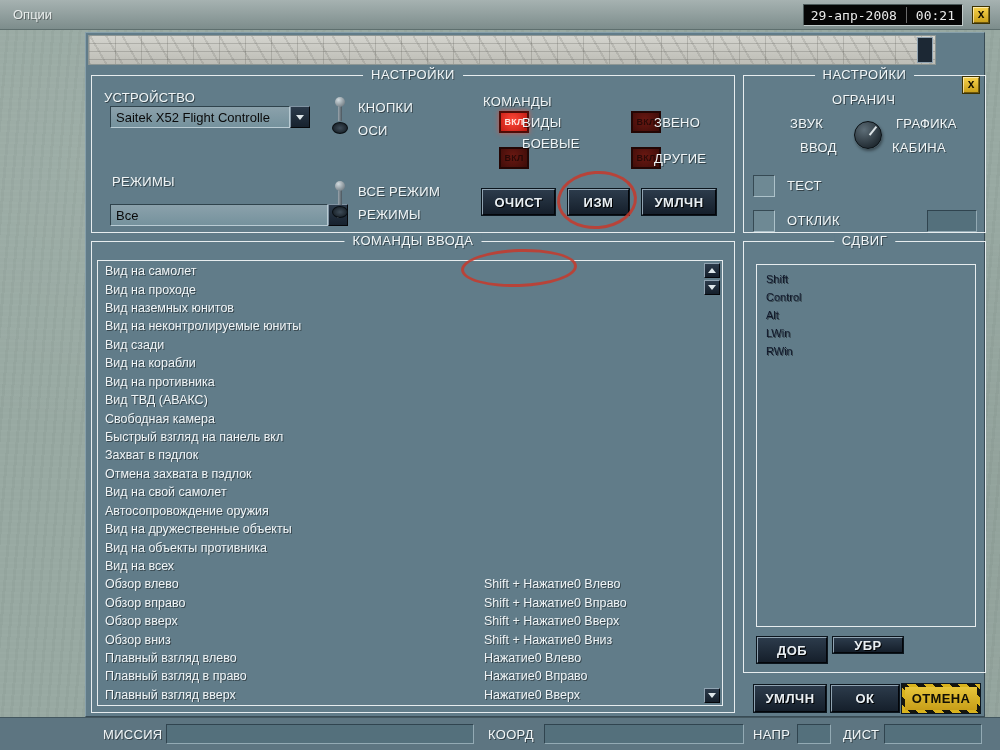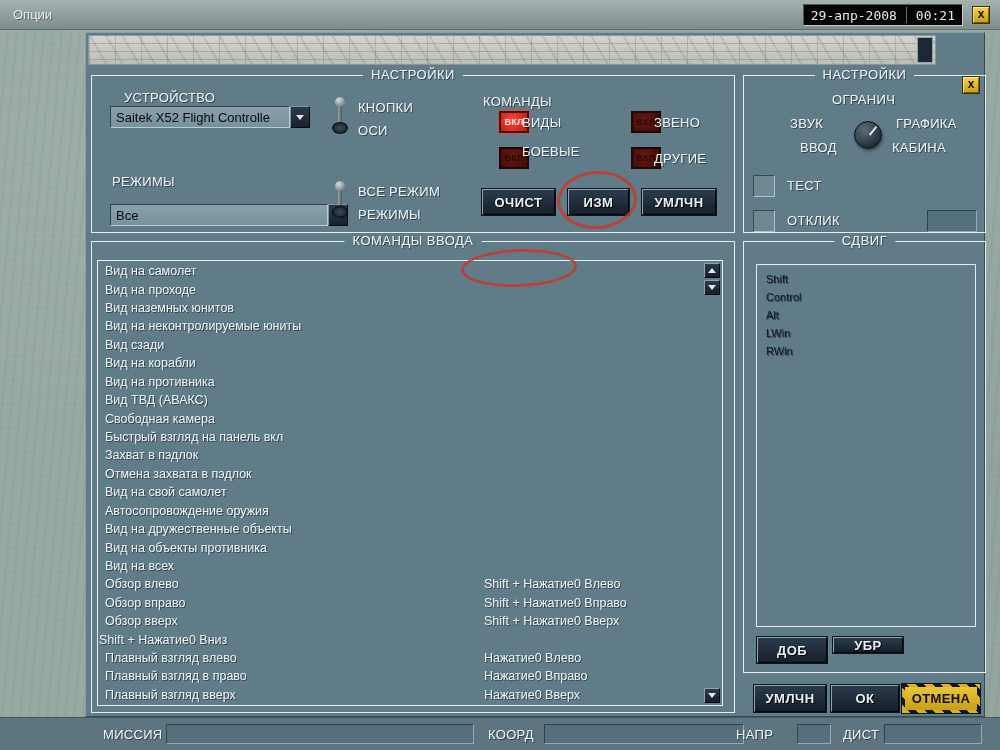--- a/index.html
+++ b/index.html
@@ -174,21 +174,21 @@
 
 <div class="dialog">
 
   <div class="map-strip">
     <div class="map-strip-end"></div>
   </div>
 
   <div class="panel" style="left:5px; top:42px; width:644px; height:158px;">
     <span class="legend">НАСТРОЙКИ</span>
 
-    <div class="lbl" style="position:absolute; left:32px; top:14px;">УСТРОЙСТВО</div>
+    <div class="lbl" style="position:absolute; left:12px; top:14px;">УСТРОЙСТВО</div>
     <div class="dropdown" style="left:18px; top:30px; width:200px;">
       <div class="dropdown-field">Saitek X52 Flight Controlle</div>
       <div class="dd-btn">
           <span class="tri-down"></span>
         </div>
     </div>
 
     <div class="toggle" style="left:240px; top:22px;">
       <div class="t-base"></div>
       <div class="t-stick"></div>
@@ -205,21 +205,21 @@
     <div class="lbl" style="position:absolute; left:430px; top:39px;">ВИДЫ</div>
 
     <div class="ind off" style="left:523px; top:35px;">
         <span>ВКЛ</span>
       </div>
     <div class="lbl" style="position:absolute; left:562px; top:39px;">ЗВЕНО</div>
 
     <div class="ind off" style="left:391px; top:71px;">
         <span>ВКЛ</span>
       </div>
-    <div class="lbl" style="position:absolute; left:430px; top:68px;">БОЕВЫЕ</div>
+    <div class="lbl" style="position:absolute; left:430px; top:60px;">БОЕВЫЕ</div>
 
     <div class="ind off" style="left:523px; top:71px;">
         <span>ВКЛ</span>
       </div>
     <div class="lbl" style="position:absolute; left:562px; top:75px;">ДРУГИЕ</div>
 
     <div class="lbl" style="position:absolute; left:20px; top:98px;">РЕЖИМЫ</div>
     <div class="dropdown" style="left:18px; top:128px; width:238px;border-radius:9px;">
       <div class="dropdown-field">Все</div>
       <div class="dd-btn">
@@ -364,20 +364,21 @@
     <span class="row-name">Обзор вправо</span>
     <span class="row-binding">Shift + Нажатие0 Вправо</span>
   </div>
 
   <div class="list-row">
     <span class="row-name">Обзор вверх</span>
     <span class="row-binding">Shift + Нажатие0 Вверх</span>
   </div>
 
   <div class="list-row">
+    <span class="row-name">Обзор вниз</span>
     <span class="row-binding">Shift + Нажатие0 Вниз</span>
   </div>
 
   <div class="list-row">
     <span class="row-name">Плавный взгляд влево</span>
     <span class="row-binding">Нажатие0 Влево</span>
   </div>
 
   <div class="list-row">
     <span class="row-name">Плавный взгляд в право</span>
@@ -426,20 +427,20 @@
   <div class="btn-hazard" style="left:816px; top:651px; width:78px; height:29px;">
     <div class="inner">ОТМЕНА</div>
   </div>
 </div>
 
 <div class="statusbar">
   <div class="lbl" style="position:absolute; left:103px; top:9px;">МИССИЯ</div>
   <div class="field-inset" style="position:absolute; left:166px; top:6px; width:308px; height:20px;"></div>
   <div class="lbl" style="position:absolute; left:488px; top:9px;">КООРД</div>
   <div class="field-inset" style="position:absolute; left:544px; top:6px; width:200px; height:20px;"></div>
-  <div class="lbl" style="position:absolute; left:736px; top:9px;">НАПР</div>
+  <div class="lbl" style="position:absolute; left:753px; top:9px;">НАПР</div>
   <div class="field-inset" style="position:absolute; left:797px; top:6px; width:34px; height:20px;"></div>
   <div class="lbl" style="position:absolute; left:843px; top:9px;">ДИСТ</div>
   <div class="field-inset" style="position:absolute; left:884px; top:6px; width:98px; height:20px;"></div>
 </div>
 
 <div class="annotation annotation-izm"></div>
 <div class="annotation annotation-b33"></div>
 
 </body></html>

